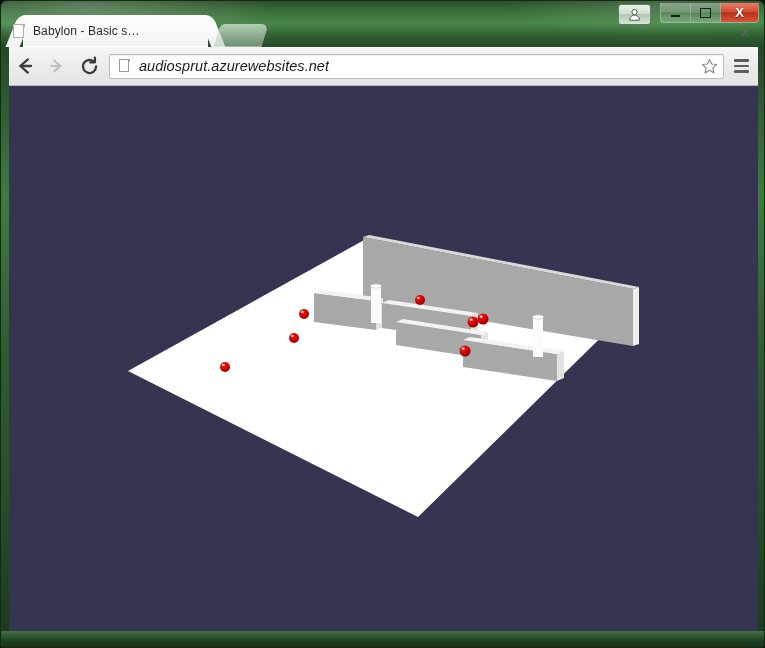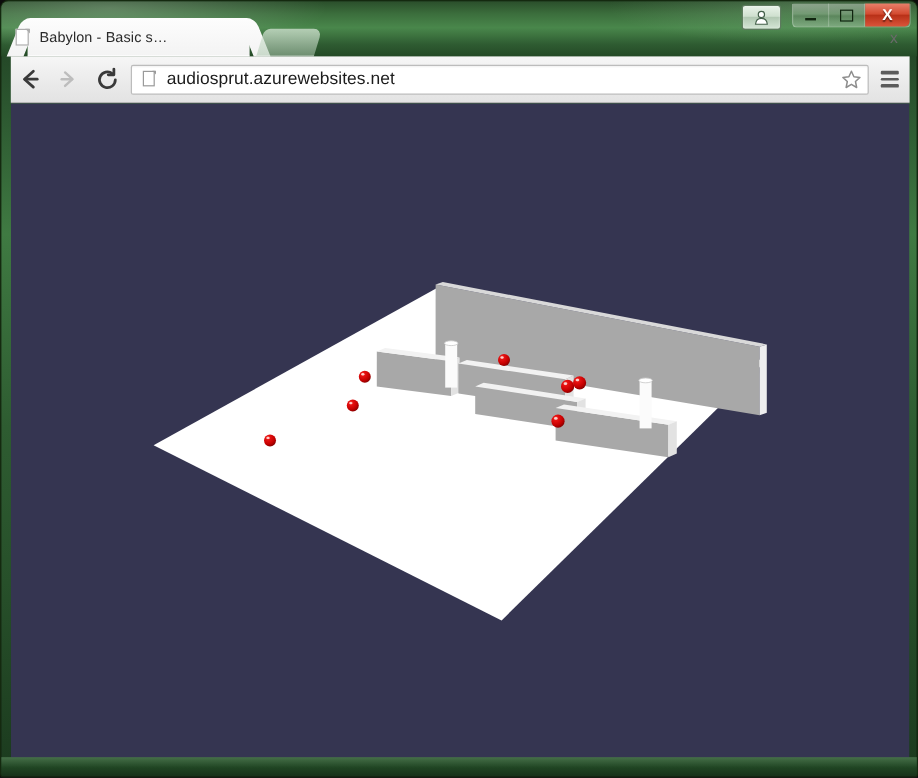--- a/index.html
+++ b/index.html
@@ -109,21 +109,21 @@
   .navbtn{width:32px;height:34px;display:flex;align-items:center;justify-content:center;flex:none;}
   .omnibox{
     flex:1;height:25px;margin:0 2px 0 4px;
     background:#fff;border:1px solid #bcbcbc;border-radius:2px;
     display:flex;align-items:center;box-sizing:border-box;
     box-shadow:0 1px 1px rgba(0,0,0,.05) inset;
   }
   .omnibox .pagei{width:12px;height:14px;margin-left:9px;margin-right:8px;position:relative;flex:none;}
   .omnibox .pagei .pg{position:absolute;left:0;top:0;width:10px;height:13px;background:#fff;border:1px solid #9a9a9a;box-sizing:border-box;}
   .omnibox .pagei .fold{position:absolute;right:1px;top:0;width:0;height:0;border-left:3.5px solid transparent;border-top:3.5px solid #9a9a9a;}
-  .urltext{font-size:14.5px;color:#1c1c1c;white-space:nowrap;overflow:hidden;letter-spacing:.05px;}
+  .urltext{font-size:14.5px;color:#1c1c1c;white-space:nowrap;overflow:hidden;letter-spacing:.05px;font-style:italic;}
   .starbtn{width:28px;height:25px;display:flex;align-items:center;justify-content:center;flex:none;}
   .menubtn{width:30px;height:34px;display:flex;flex-direction:column;align-items:center;justify-content:center;gap:3px;flex:none;margin-right:2px;}
   .mline{width:15px;height:2.5px;background:#5b5b5b;border-radius:1px;}
 
   
   .viewport{
     position:absolute;left:8px;top:85px;width:749px;height:548px;
     overflow:hidden;
   }
   .scene{position:absolute;left:0;top:0;width:749px;height:548px;display:block;}

